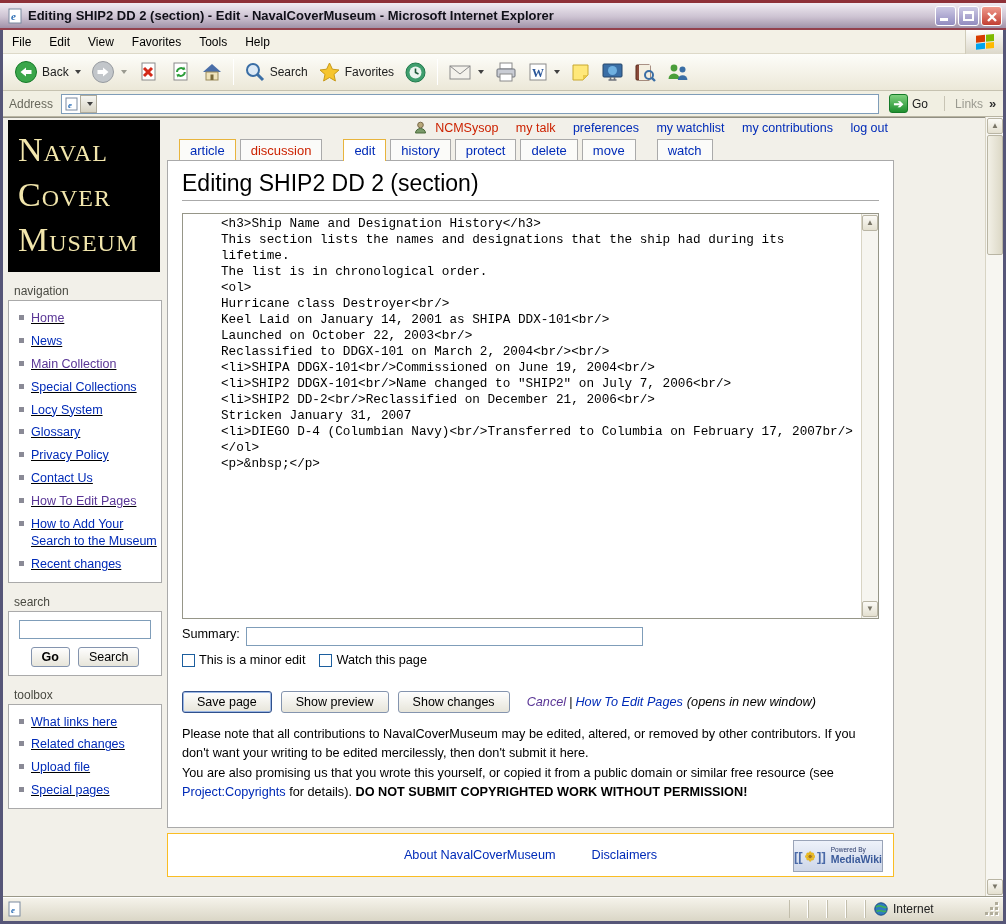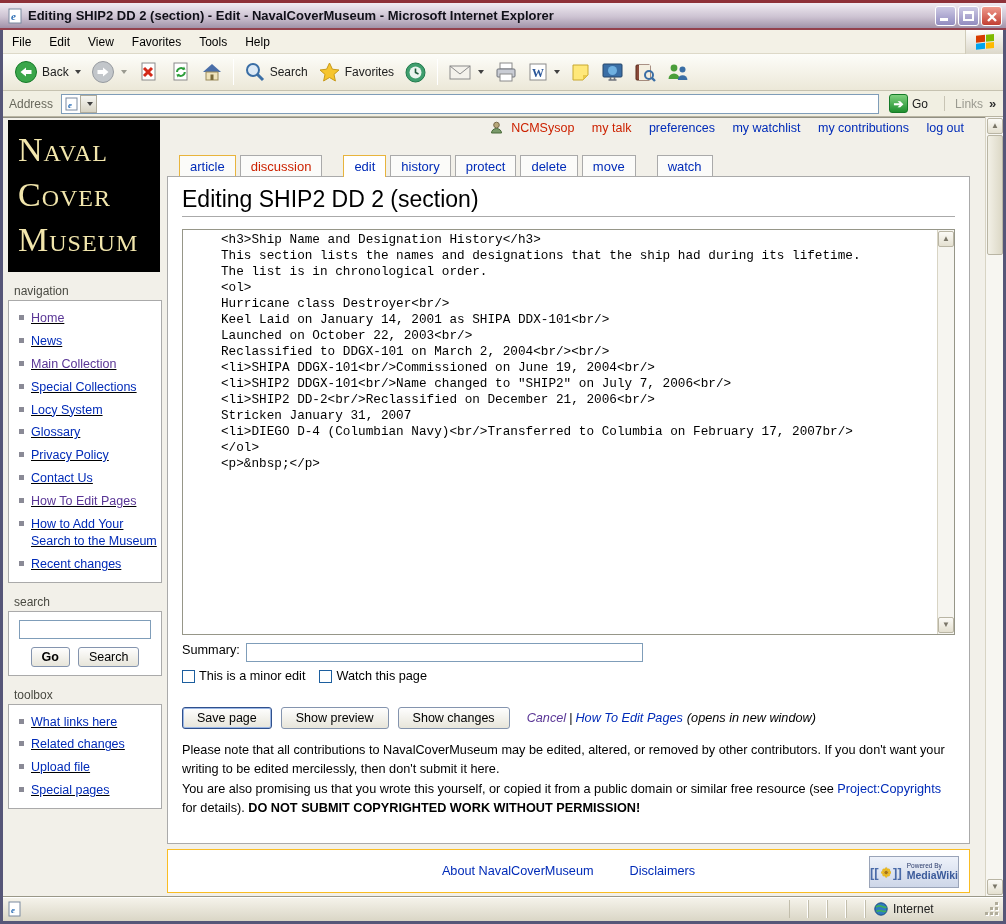--- a/index.html
+++ b/index.html
@@ -77,25 +77,25 @@
   a.wl { color:#002bb8; text-decoration:none; }
   a.wl.visited { color:#5a3696; }
   a.wl.red { color:#cc2200; }
   .searchbox input { width:132px; height:19px; border:1px solid #7f9db9; margin:2px 0 8px 6px; font-size:12px; }
   .xpbtn { font-family:"Liberation Sans",sans-serif; font-size:12.5px; color:#000; background:linear-gradient(#fefefe,#e7e5da);
            border:1px solid #8494ae; border-radius:3px; padding:2px 10px; }
   .xpbtn.bold { font-weight:bold; }
   .btnrow-side { display:flex; gap:8px; justify-content:center; padding-bottom:2px; }
 
   
-  .main { position:absolute; left:164px; top:0; width:803px; }
+  .main { position:absolute; left:164px; top:0; width:727px; }
   .userbar { height:20px; text-align:right; font-size:12.5px; padding:3px 6px 0 0; }
   .userbar span, .userbar a { margin-left:14px; }
   .userbar .uicon { margin:0 -9px 0 0; vertical-align:-2px; }
-  .tabs { display:flex; align-items:center; padding-left:12px; position:relative; z-index:2; margin-top:17px; }
+  .tabs { display:flex; align-items:center; padding-left:12px; position:relative; z-index:2; margin-top:1px; }
   .tab { font-size:13px; background:#fbfbf9; border:1px solid #aaa; border-bottom:none; padding:3px 10px 2px;
          margin-right:4px; color:#002bb8; }
   .tab.gold { border-color:#e8b43c; }
   .tab.sel { background:#fff; padding-bottom:3px; margin-bottom:-1px; }
   .tab.new { color:#cc2200; }
   .tab.gap { margin-left:17px; }
   .contentbox { background:#fff; border:1px solid #aaa; padding:0 14px 24px; position:relative; z-index:1; }
   .page-title { font-size:23px; font-weight:normal; margin:9px 0 0; padding-bottom:3px; border-bottom:1px solid #aaa; color:#000; }
   .editor { display:flex; margin-top:12px; border:1px solid #969688; height:406px;padding-left:34px; }
   .editor textarea { flex:1; border:none; outline:none; resize:none; padding:2px 4px;

